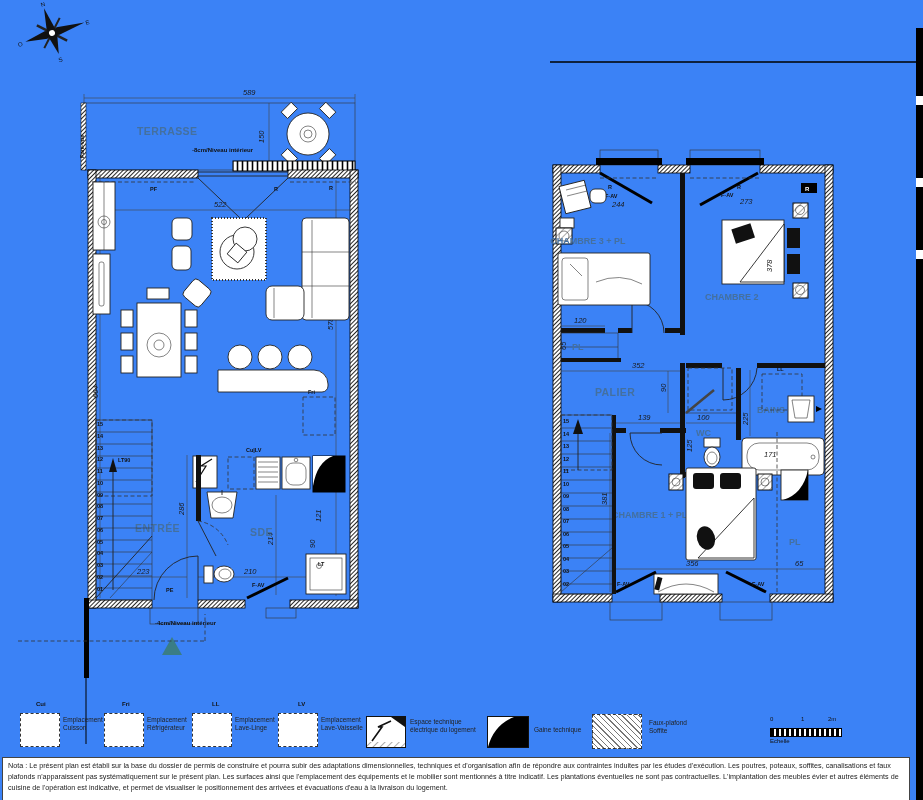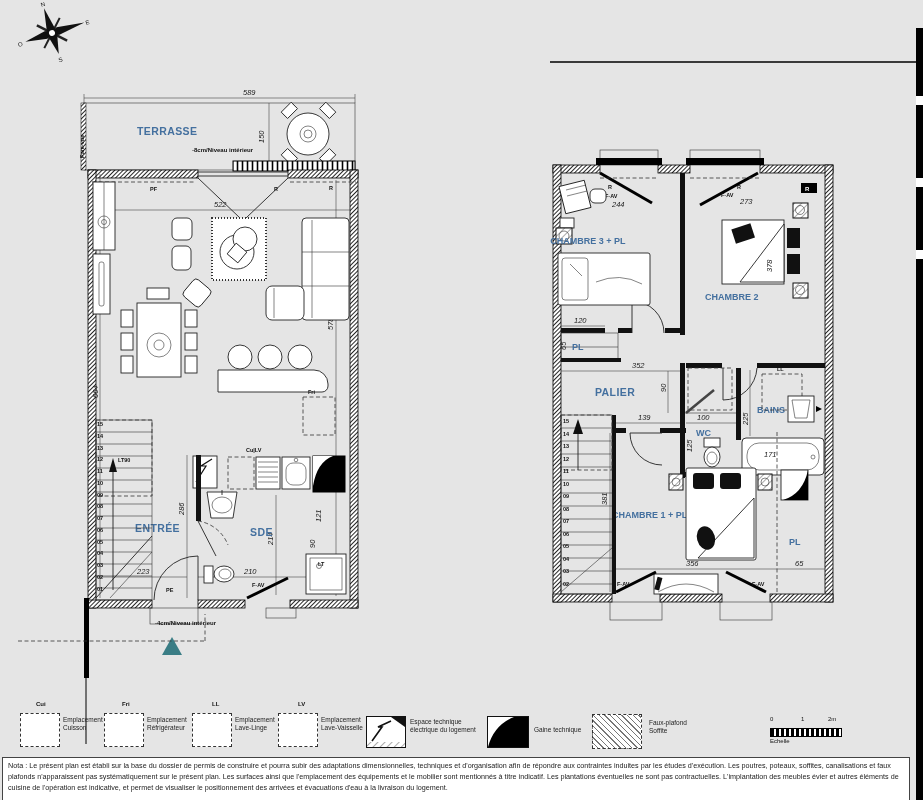--- a/index.html
+++ b/index.html
@@ -1,16 +1,16 @@
 <!DOCTYPE html>
 <html><head>
 <meta charset="utf-8">
 <style>
   html,body{margin:0;padding:0;background:#fff;}
-  #page{position:relative;width:923px;height:800px;background:#e5e5e5;overflow:hidden;
+  #page{position:relative;width:923px;height:800px;background:#3b82f6;overflow:hidden;
         font-family:"Liberation Sans",sans-serif;}
   svg{position:absolute;left:0;top:0;}
   .room{fill:#44709f;font-size:10.5px;font-weight:600;letter-spacing:.4px;}
   .room-sm{fill:#44709f;font-size:9px;font-weight:600;}
   .dim{fill:#1a1a1a;font-size:7.5px;font-style:italic;}
   .tiny{fill:#111;font-size:5.5px;font-weight:700;}
   .lvl{fill:#111;font-size:6px;font-weight:700;}
   .dimline{stroke:#444;stroke-width:.6;}
   .thin{stroke:#222;stroke-width:.9;fill:none;}
   .fino{stroke:#333;stroke-width:.6;fill:none;}

